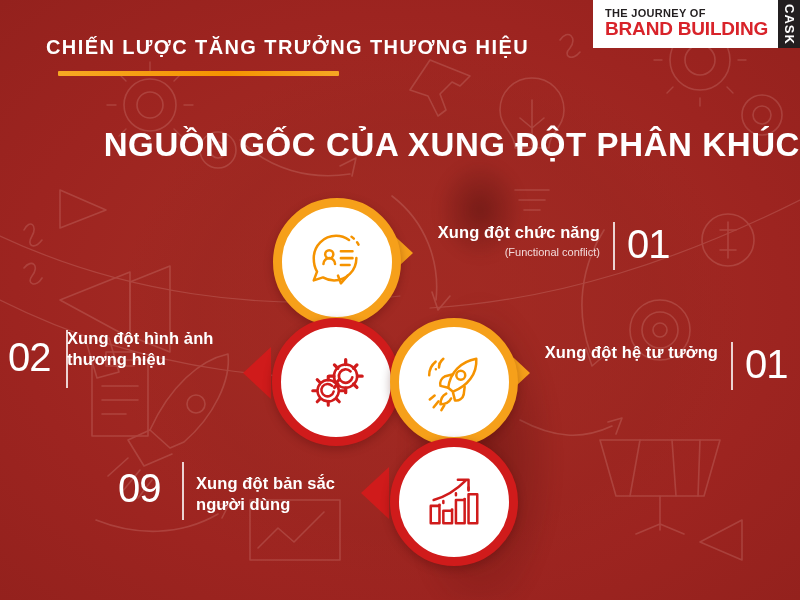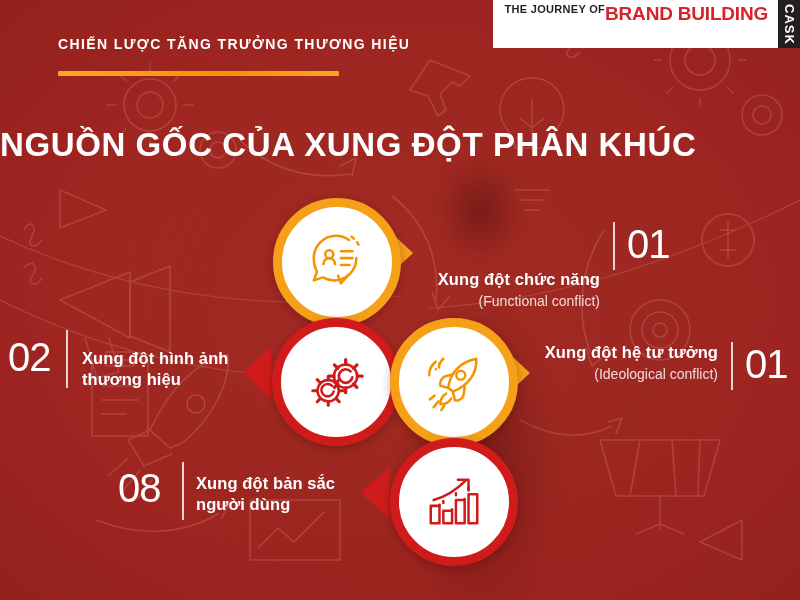--- a/index.html
+++ b/index.html
@@ -28,50 +28,50 @@
       radial-gradient(ellipse 110px 230px at 100px 310px, rgba(70,12,10,.40) 0%, rgba(70,12,10,0) 72%);
     filter:blur(5px);
     pointer-events:none;
   }
 
   
   .logo-box{
     position:absolute;right:0;top:0;height:48px;display:flex;align-items:stretch;
   }
   .logo-white{
-    background:#ffffff;display:flex;flex-direction:row;justify-content:center;
+    background:#ffffff;display:flex;flex-direction:column;justify-content:center;
     padding:4px 10px 5px 12px;
   }
   .logo-line1{
     font-size:11px;font-weight:700;color:#231f20;letter-spacing:.3px;line-height:1.05;
   }
   .logo-line2{
     font-size:19px;font-weight:700;color:#d8232a;letter-spacing:-.2px;line-height:1.05;
   }
   .logo-cask{
     background:#231f20;width:22px;display:flex;align-items:center;justify-content:center;
   }
   .logo-cask span{
     color:#ffffff;font-size:13px;font-weight:700;letter-spacing:1px;
     transform:rotate(90deg);white-space:nowrap;
   }
 
   .kicker{
-    position:absolute;left:58px;top:36px;
-    color:#ffffff;font-size:14px;font-weight:700;letter-spacing:1.4px;
+    position:absolute;left:46px;top:36px;
+    color:#ffffff;font-size:20px;font-weight:700;letter-spacing:1.4px;
     text-transform:uppercase;
   }
   .kicker-rule{
     position:absolute;left:58px;top:71px;width:281px;height:5px;
     background:linear-gradient(90deg,#f7a823 0%,#f59300 60%,#f5a623 100%);
     border-radius:1px;
   }
 
   .title{
-    position:absolute;left:0;right:0;top:126px;text-align:left;
+    position:absolute;left:0;right:0;top:126px;text-align:right;
     color:#ffffff;font-size:33px;font-weight:700;letter-spacing:.6px;
     text-transform:uppercase;
   }
 
   
   .node{position:absolute;width:110px;height:110px;border-radius:50%;
         background:#ffffff;display:flex;align-items:center;justify-content:center;
         box-shadow:0 3px 10px rgba(60,8,6,.30);}
   .node.orange{border:9px solid #f6a01a;}
   .node.red{border:9px solid #d01b1b;}
@@ -89,35 +89,35 @@
   .ptr.left-red{border-top:26px solid transparent;border-bottom:26px solid transparent;
                 border-right:28px solid #d01b1b;}
   .p1{left:385px;top:227px;}
   .p2{left:243px;top:347px;}
   .p3{left:502px;top:347px;}
   .p4{left:361px;top:467px;}
 
   
   .lbl{position:absolute;color:#ffffff;}
   .lbl .main{font-size:16.5px;font-weight:700;line-height:1.28;letter-spacing:.1px;}
-  .lbl .sub{font-size:14px;font-weight:400;color:#f2dada;margin-top:3px;}
+  .lbl .sub{font-size:11px;font-weight:400;color:#f2dada;margin-top:3px;}
   .lbl.right{text-align:right;}
   .lbl.left{text-align:left;}
 
   .num{position:absolute;color:#ffffff;font-size:40px;font-weight:400;letter-spacing:-1px;line-height:1;}
   .divider{position:absolute;width:2px;background:rgba(255,255,255,.80);}
 
   
-  .l1{left:330px;top:222px;width:270px;margin-top:47px;}
+  .l1{left:330px;top:222px;width:270px;}
   .d1{left:613px;top:222px;height:48px;}
   .num1{left:627px;top:224px;}
   
   .num2{left:8px;top:337px;}
   .d2{left:66px;top:330px;height:58px;}
-  .l2{left:82px;top:328px;width:160px;margin-top:20px;}
+  .l2{left:67px;top:328px;width:160px;}
   
   .l3{left:518px;top:342px;width:200px;}
   .d3{left:731px;top:342px;height:48px;}
   .num3{left:745px;top:344px;}
   
   .num4{left:118px;top:468px;}
   .d4{left:182px;top:462px;height:58px;}
   .l4{left:196px;top:473px;width:180px;}
 </style>
 </head>
@@ -288,24 +288,23 @@
   <div class="num num1">01</div>
 
   <div class="num num2">02</div>
   <div class="divider d2"></div>
   <div class="lbl left l2">
     <div class="main">Xung đột hình ảnh thương hiệu</div>
   </div>
 
   <div class="lbl right l3">
     <div class="main">Xung đột hệ tư tưởng</div>
-    <div class="sub">(Ideological conflict)</div>
   </div>
   <div class="divider d3"></div>
   <div class="num num3">01</div>
 
-  <div class="num num4">08</div>
+  <div class="num num4">09</div>
   <div class="divider d4"></div>
   <div class="lbl left l4">
     <div class="main">Xung đột bản sắc người dùng</div>
   </div>
 
 </div>
 
 </body></html>

